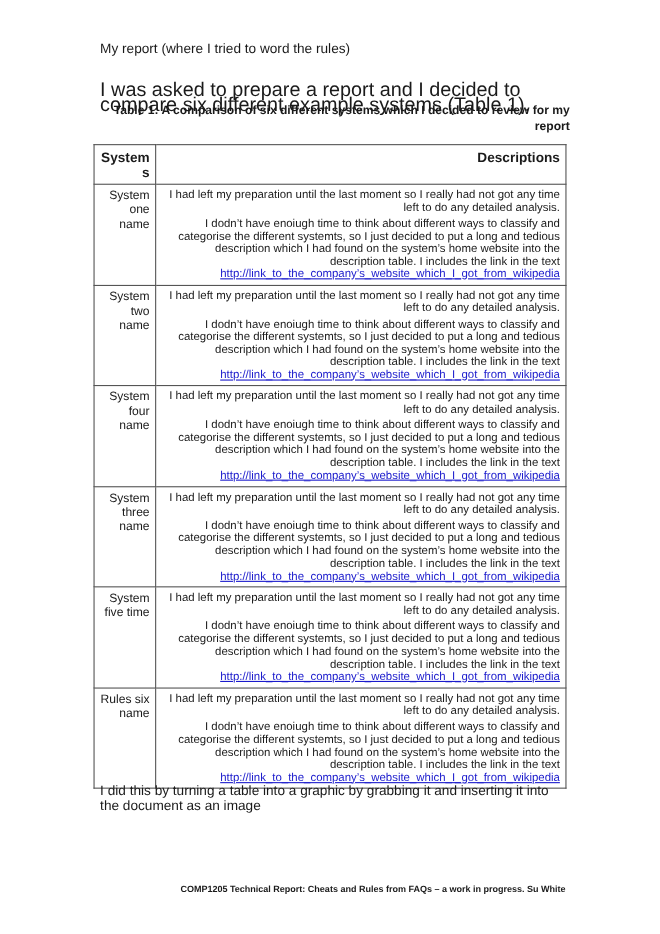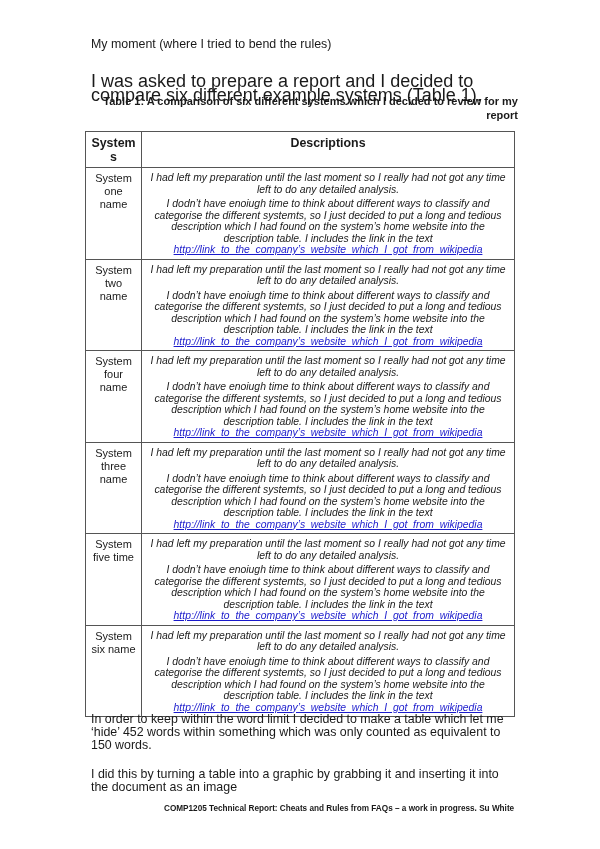--- a/index.html
+++ b/index.html
@@ -17,46 +17,46 @@
     }
     .caption {
       position: absolute; left: 86px; top: 94px; width: 432px;
       font-size: 11px; font-weight: bold; text-align: right; line-height: 14px;
     }
     table.systems {
       position: absolute; left: 85px; top: 131px; width: 430px;
       border-collapse: collapse; table-layout: fixed;
     }
     table.systems td, table.systems th {
-      border: 1px solid #555; vertical-align: top; text-align: center;
+      border: 1px solid #555; vertical-align: top; text-align: right;
       padding: 4px 5px 3px 5px;
     }
     th { font-size: 12.4px; font-weight: bold; line-height: 14px; height: 24px; }
     col.c1 { width: 56px; }
     td.sys-name { font-size: 11px; line-height: 13px; padding-top: 6px; }
     td.desc { font-size: 10.4px; line-height: 11.5px; padding-top: 4px; padding-bottom: 2px; }
-    td.desc p { margin: 0; font-style: italic; }
+    td.desc p { margin: 0; }
     td.desc p + p { margin-top: 3px; }
     td.desc a { color: #1a1acc; text-decoration: underline; }
     tr.row td { height: 83px; }
     .outro {
       position: absolute; left: 91px; top: 713px; width: 420px;
       font-size: 12.4px; line-height: 13px;
     }
     .outro p { margin: 0; }
     .outro p + p { margin-top: 16px; }
     .footer {
       position: absolute; left: 164px; top: 804px;
       font-size: 8.2px; font-weight: bold; line-height: 10px;
     }
   </style>
 </head>
 <body>
 
-<div class="page-title">My moment (where I tried to bend the rules)</div>
+<div class="page-title">My report (where I tried to word the rules)</div>
 <div class="intro">I was asked to prepare a report and I decided to compare six different example systems (Table 1).</div>
 <div class="caption">Table 1: A comparison of six different systems which I decided to review for my report</div>
 
 <table class="systems">
   <colgroup>
       <col class="c1">
       <col class="c2">
     </colgroup>
   <thead>
     <tr>
@@ -94,27 +94,26 @@
       </td>
     </tr>
     <tr class="row">
       <td class="sys-name">System five time</td>
       <td class="desc">
         <p>I had left my preparation until the last moment so I really had not got any time left to do any detailed analysis.</p>
         <p><span>I dodn’t have enoiugh time to think about different ways to classify and categorise the different systemts, so  I just decided to put a long and tedious description which I had found on the system’s home website into the description table. I includes the link in the text</span><br><a href="#">http://link_to_the_company’s_website_which_I_got_from_wikipedia</a></p>
       </td>
     </tr>
     <tr class="row">
-      <td class="sys-name">System six name</td>
+      <td class="sys-name">Rules six name</td>
       <td class="desc">
         <p>I had left my preparation until the last moment so I really had not got any time left to do any detailed analysis.</p>
         <p><span>I dodn’t have enoiugh time to think about different ways to classify and categorise the different systemts, so  I just decided to put a long and tedious description which I had found on the system’s home website into the description table. I includes the link in the text</span><br><a href="#">http://link_to_the_company’s_website_which_I_got_from_wikipedia</a></p>
       </td>
     </tr>
   </tbody>
 </table>
 
 <div class="outro">
-  <p>In order to keep within the word limit I decided to make a table which let me ‘hide’ 452 words within something which was only counted as equivalent to 150 words.</p>
   <p>I did this by turning a table into a graphic by grabbing it and inserting it into the document as an image</p>
 </div>
 
 <div class="footer">COMP1205 Technical Report: Cheats and Rules from FAQs – a work in progress. Su White</div>
 
 </body></html>

